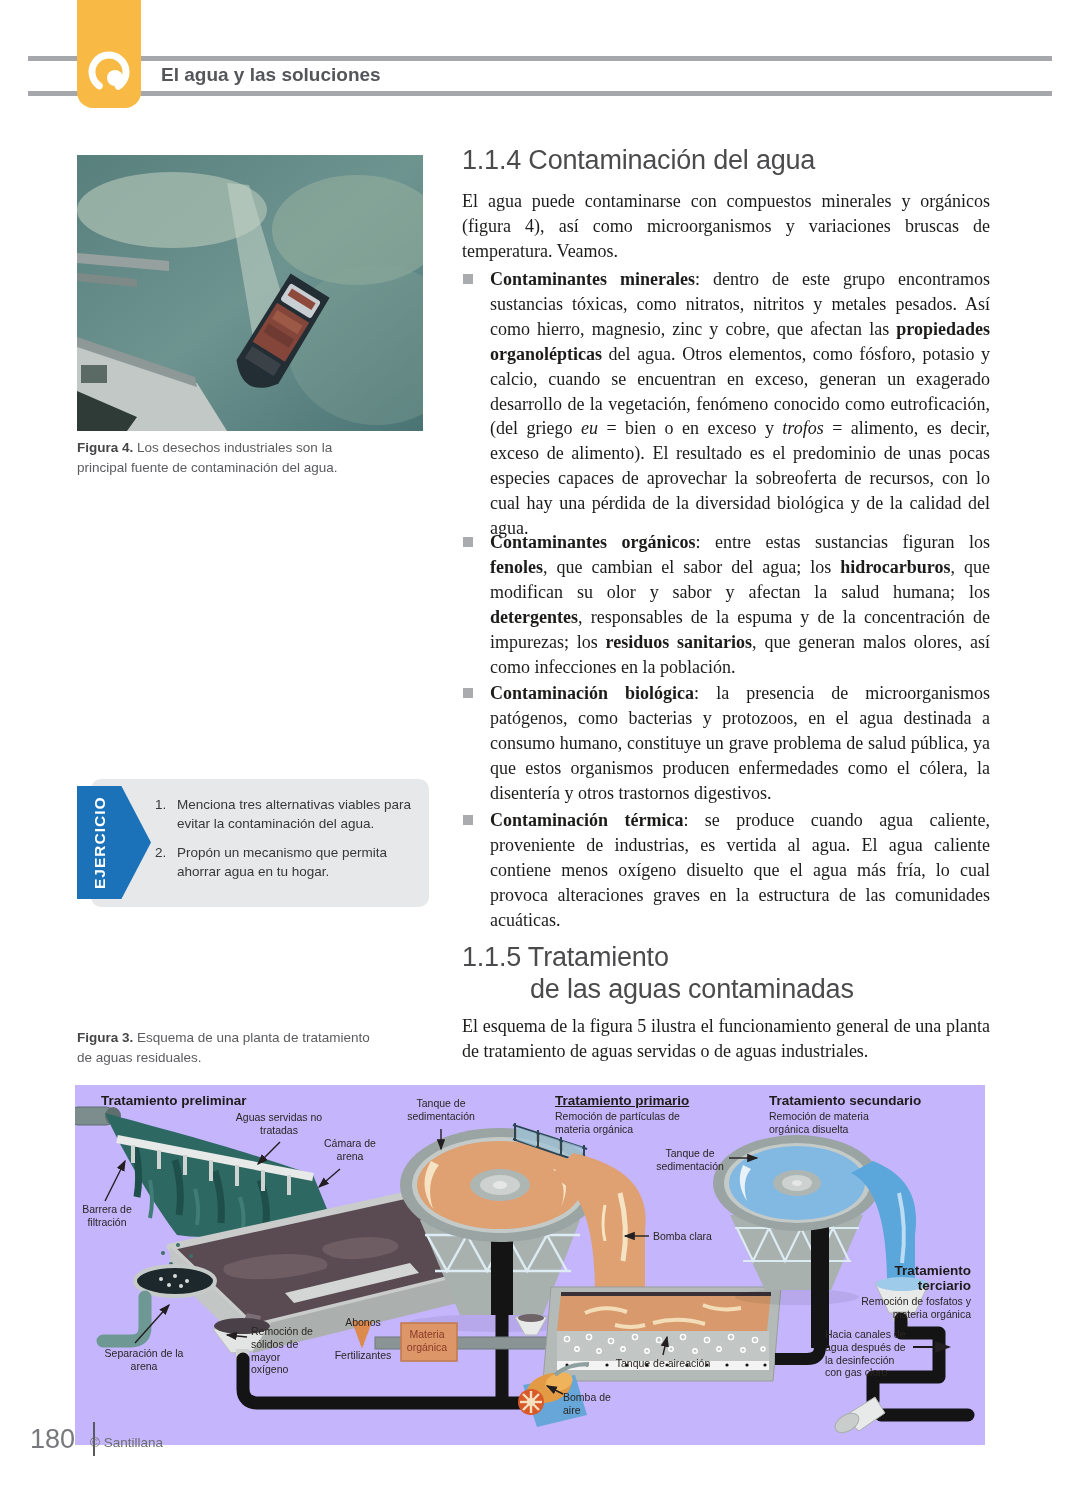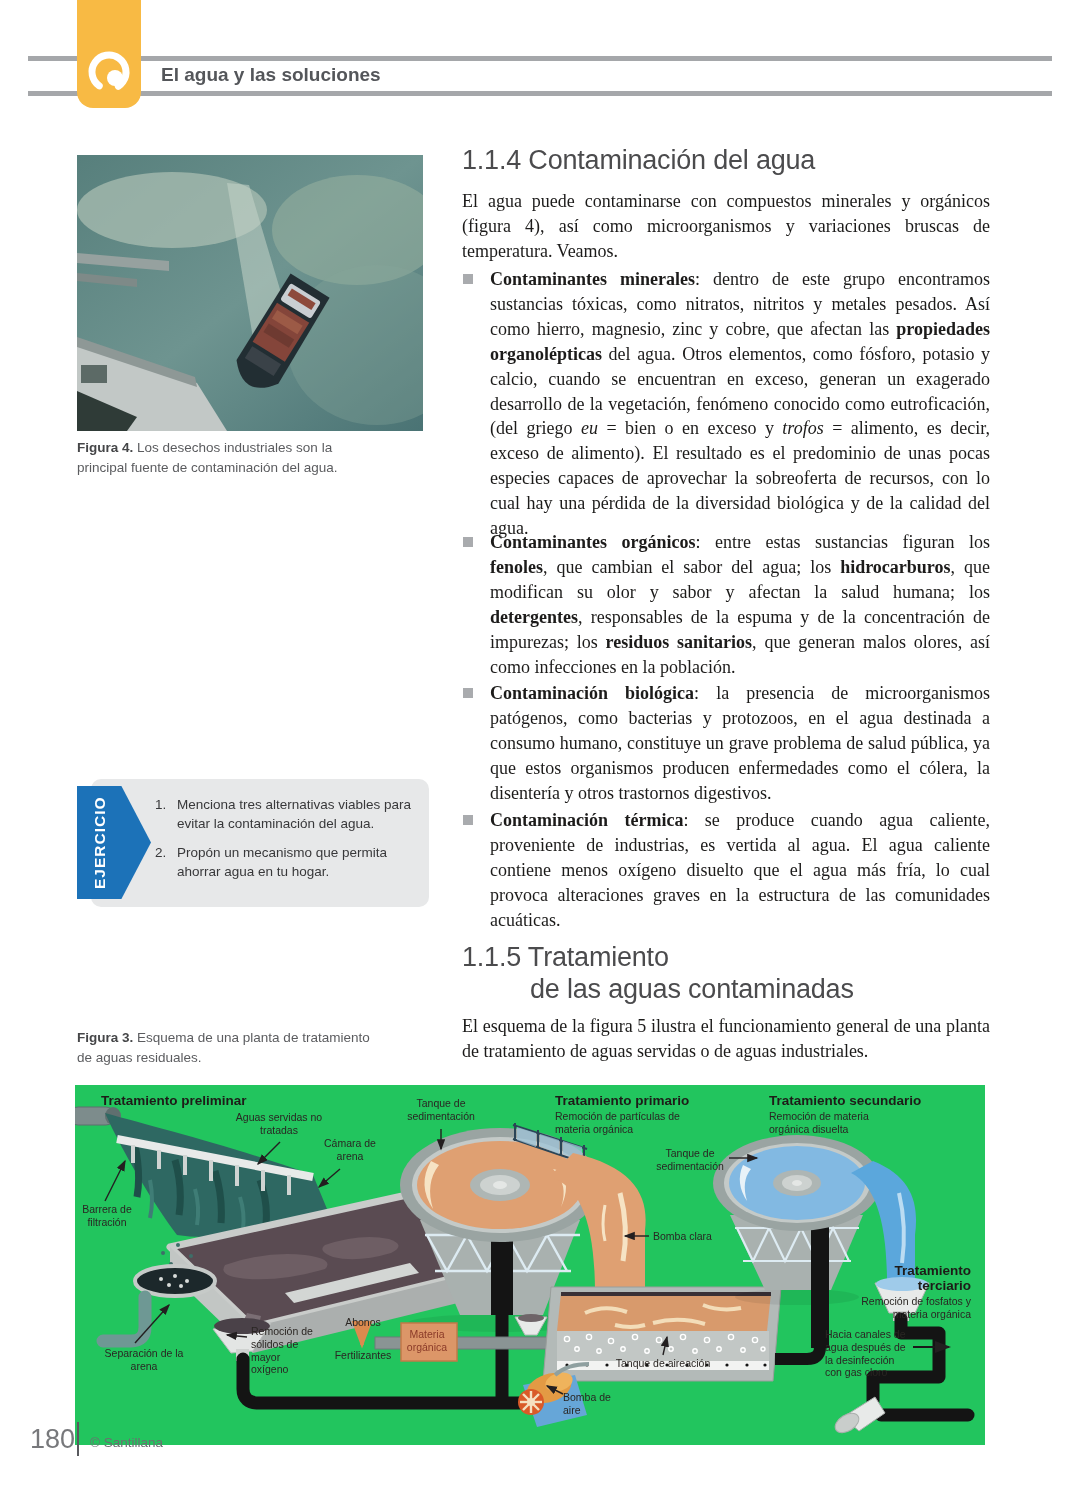--- a/index.html
+++ b/index.html
@@ -35,31 +35,31 @@
   
   .h2{position:absolute;left:462px;width:530px;font-size:27px;color:#4b4b4d;letter-spacing:-0.2px;line-height:1.2;}
   .serif{position:absolute;left:462px;width:528px;font-family:"Liberation Serif",serif;font-size:18px;
          line-height:24.9px;color:#1c1b1a;text-align:justify;}
   .bullet{display:flex;}
   .bullet .sq{flex:none;width:10px;height:10px;background:#a9abae;margin:7px 17px 0 1px;}
   .bullet .btxt{flex:1;}
   #h115 .ind{padding-left:68px;display:block;}
 
   
-  #diagram{position:absolute;left:75px;top:1085px;width:910px;height:360px;background:#22c55e;}
+  #diagram{position:absolute;left:75px;top:1085px;width:910px;height:360px;background:#c4b5fd;}
   #diagram svg{position:absolute;left:0;top:0;}
   .dlab{position:absolute;font-size:10.5px;line-height:1.22;color:#2a2623;}
   .dlab.center{text-align:center;}
   .dhead{position:absolute;font-size:13.5px;font-weight:bold;color:#1e1b18;line-height:1.12;}
   .dsub{position:absolute;font-size:10.5px;line-height:1.25;color:#2a2623;}
   .mo-label{color:#8a3a28;}
 
   
   #page-num{position:absolute;left:30px;top:1422px;font-size:27px;color:#77787b;
-            padding-right:2px;border-right:2px solid #595a5e;line-height:34px;}
+            padding-right:18px;border-right:2px solid #595a5e;line-height:34px;}
   #copyright{position:absolute;left:90px;top:1435px;font-size:13.5px;color:#6d6e71;}
 </style>
 </head>
 <body>
 
 <div id="page">
 
   <div class="rule" style="top:56px;"></div>
   <div class="rule" style="top:91px;"></div>
   <div id="tab">
@@ -350,21 +350,21 @@
     </svg>
 
     <div class="dhead" style="left:26px;top:8px;">Tratamiento preliminar</div>
     <div class="dlab center" style="left:158px;top:26px;width:92px;">Aguas servidas no tratadas</div>
     <div class="dlab center" style="left:243px;top:52px;width:64px;">Cámara de arena</div>
     <div class="dlab center" style="left:2px;top:118px;width:60px;">Barrera de filtración</div>
     <div class="dlab center" style="left:26px;top:262px;width:86px;">Separación de la arena</div>
     <div class="dlab" style="left:176px;top:240px;width:64px;">Remoción de sólidos de mayor oxígeno</div>
     <div class="dlab center" style="left:320px;top:12px;width:92px;">Tanque de sedimentación</div>
 
-    <div class="dhead" style="left:480px;top:8px;">Tratamiento primario</div>
+    <div class="dhead" style="left:480px;top:8px;text-decoration:underline;">Tratamiento primario</div>
     <div class="dsub" style="left:480px;top:25px;width:128px;">Remoción de partículas de materia orgánica</div>
     <div class="dlab" style="left:578px;top:145px;width:70px;">Bomba clara</div>
 
     <div class="dhead" style="left:694px;top:8px;">Tratamiento secundario</div>
     <div class="dsub" style="left:694px;top:25px;width:110px;">Remoción de materia orgánica disuelta</div>
     <div class="dlab center" style="left:578px;top:62px;width:74px;">Tanque de sedimentación</div>
 
     <div class="dhead right" style="right:14px;top:178px;width:96px;text-align:right;">Tratamiento terciario</div>
     <div class="dsub right" style="right:14px;top:210px;width:125px;text-align:right;">Remoción de fosfatos y materia orgánica</div>
     <div class="dlab" style="left:750px;top:243px;width:86px;">Hacia canales de agua después de la desinfección con gas cloro</div>

